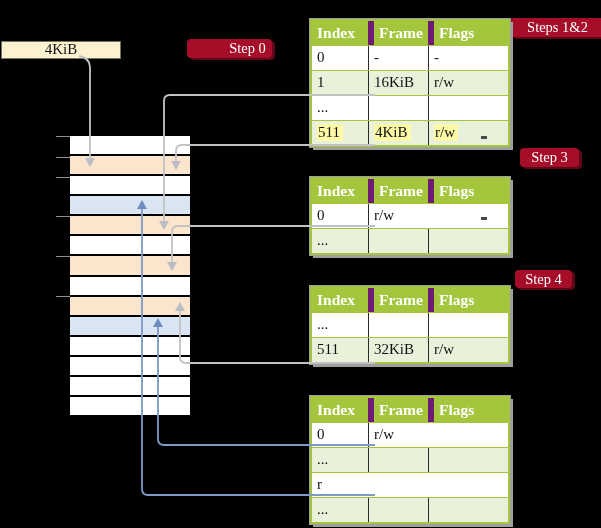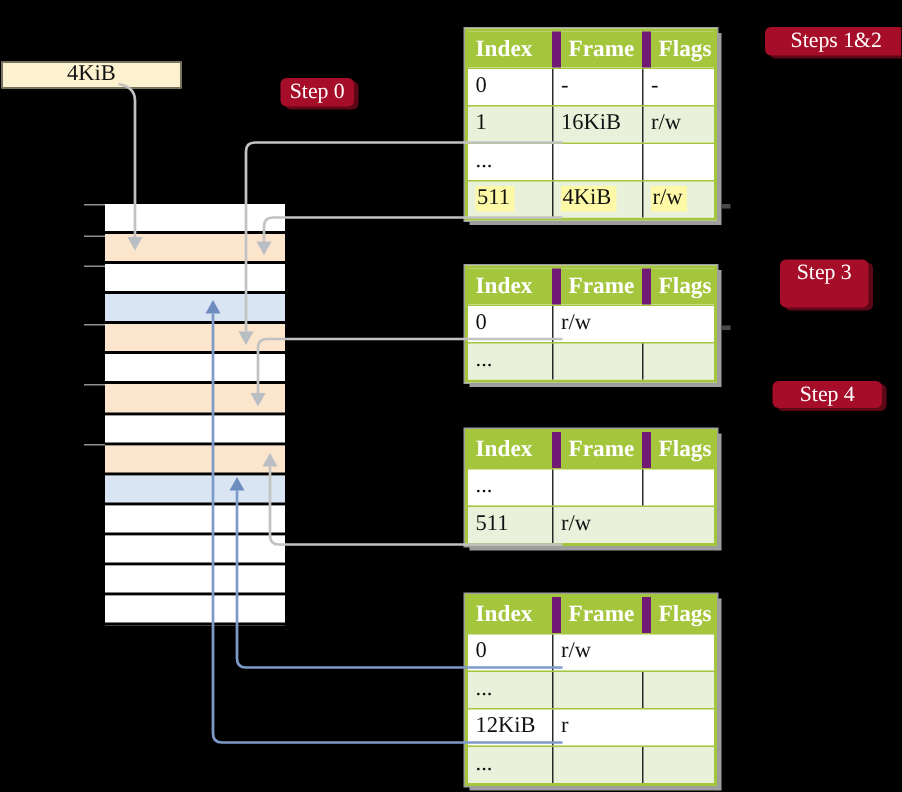--- a/index.html
+++ b/index.html
@@ -4,34 +4,34 @@
 <style>
   html,body{margin:0;padding:0;background:#000;}
   .canvas{position:relative;width:601px;height:528px;background:#000;overflow:hidden;
           font-family:"Liberation Serif","DejaVu Serif",serif;}
   
   .legend{position:absolute;left:1px;top:41px;width:118px;height:16px;background:#FCF2CF;
           border:1px solid #76735C;text-align:center;font-size:15px;line-height:15px;color:#111;}
   
   .badge{position:absolute;background:#A60D28;color:#FFF;border-radius:4px;text-align:center;
          font-size:14.5px;box-shadow:3px 2px 0 #5E0716;}
-  #badge-step0{left:187px;top:52px;width:49px;height:19px;line-height:19px;}
+  #badge-step0{left:187px;top:39px;width:49px;height:19px;line-height:19px;padding-left:36px;}
   #badge-steps12{left:510px;top:18px;width:95px;height:19px;line-height:19px;}
-  #badge-step3{left:520px;top:173px;width:59px;height:32px;line-height:18px;}
-  #badge-step4{left:515px;top:254px;width:73px;height:18px;line-height:18px;}
+  #badge-step3{left:520px;top:148px;width:59px;height:19px;line-height:18px;}
+  #badge-step4{left:515px;top:270px;width:57px;height:18px;line-height:18px;}
   
   .memory{position:absolute;left:70px;top:136px;width:120px;height:281px;display:flex;flex-direction:column;}
   .mem-row{flex:1;border-bottom:2px solid #000;box-sizing:border-box;background:#FFF;}
   .mem-row[data-color="peach"]{background:#FCE5CD;}
   .mem-row[data-color="blue"]{background:#D9E5F3;}
   .mem-row[data-color="white"]{background:#FFFFFF;}
   .tick{position:absolute;left:56px;width:14px;height:0;border-top:1.5px solid #8F8F8F;}
   .dash{position:absolute;left:481px;width:6px;height:3px;background:#4A4A4A;}
   
-  .ptable{position:absolute;left:310px;width:168px;background:#FFF;border:2px solid #A4C63C;
+  .ptable{position:absolute;left:310px;width:200px;background:#FFF;border:2px solid #A4C63C;
           box-sizing:border-box;box-shadow:0 0 0 1px #9E9E9E,3px 3px 0 0 #9E9E9E;}
   .t-head{display:grid;grid-template-columns:56px 60px 1fr;background:#A4C63C;height:24px;}
   .t-hcell{color:#FFF;font-weight:bold;font-size:15.5px;line-height:24px;padding-left:5px;}
   .t-hcell + .t-hcell{border-left:6px solid #701a75;}
   .t-row{display:grid;grid-template-columns:56px 60px 1fr;height:25px;box-sizing:border-box;
          border-top:1.5px solid #A4C63C;background:#FFF;}
   .t-row:first-of-type{border-top:none;height:25px;}
   .t-row.shade{background:#EAF1DB;}
   .t-cell{font-size:15px;line-height:23px;padding-left:5px;color:#111;overflow:hidden;white-space:nowrap;}
   .t-cell + .t-cell{border-left:1.3px solid #2A2A2A;}
@@ -130,41 +130,41 @@
       <div class="t-hcell">Frame</div>
       <div class="t-hcell">Flags</div>
     </div>
     <div class="t-row">
       <div class="t-cell">...</div>
       <div class="t-cell"></div>
       <div class="t-cell"></div>
     </div>
     <div class="t-row shade">
       <div class="t-cell">511</div>
+      <div class="t-cell">32KiB</div>
       <div class="t-cell">r/w</div>
     </div>
   </div>
 
   <div class="ptable" style="top:396px">
     <div class="t-head">
       <div class="t-hcell">Index</div>
       <div class="t-hcell">Frame</div>
       <div class="t-hcell">Flags</div>
     </div>
     <div class="t-row">
       <div class="t-cell">0</div>
       <div class="t-cell">r/w</div>
     </div>
     <div class="t-row shade">
       <div class="t-cell">...</div>
       <div class="t-cell"></div>
       <div class="t-cell"></div>
     </div>
     <div class="t-row">
-      <div class="t-cell">12KiB</div>
       <div class="t-cell">r</div>
     </div>
     <div class="t-row shade">
       <div class="t-cell">...</div>
       <div class="t-cell"></div>
       <div class="t-cell"></div>
     </div>
   </div>
 
   <div class="dash" style="top:135.5px"></div>

